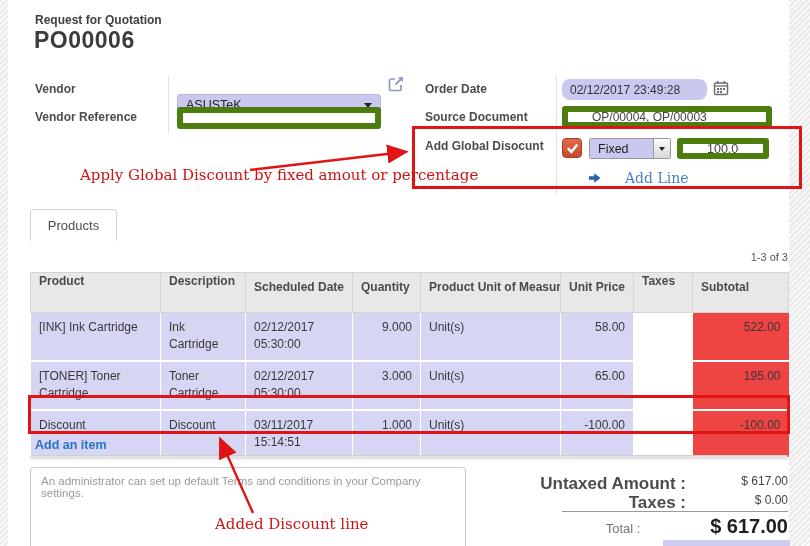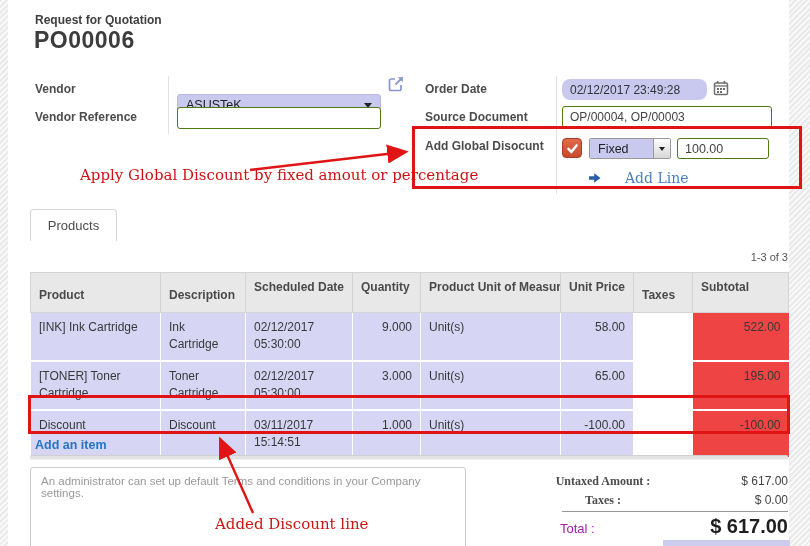--- a/index.html
+++ b/index.html
@@ -21,22 +21,22 @@
   .f-label { position:absolute; font-size:12px; font-weight:bold; color:#4c4c4c; }
   .vdiv { position:absolute; width:1px; background:#e2e2e2; }
 
   .sel {
     position:absolute; background:#c9c9f0; border:1px solid #b8b8e0; border-radius:3px;
     font-size:12.5px; color:#222; display:flex; align-items:center; padding:0 8px; cursor:pointer;
   }
   .sel .caret { margin-left:auto; width:0; height:0; border-left:4px solid transparent;
     border-right:4px solid transparent; border-top:5px solid #222; }
   .txt-input {
-    position:absolute; border:1px solid #4d7c0f; border-radius:3px; background:#fff;
-    font-size:12px; color:#444; padding:0 7px; font-family:"Liberation Sans",sans-serif; outline:none;
+    position:absolute; border:6px solid #4d7c0f; border-radius:3px; background:#fff;
+    font-size:12px; color:#444; padding:0 24px; font-family:"Liberation Sans",sans-serif; outline:none;
   }
   .flat-field {
     position:absolute; background:#c9c9f0; border-radius:8px; font-size:12px; color:#333;
     display:flex; align-items:center; padding:0 8px;
   }
   .icon-btn { position:absolute; cursor:pointer; }
 
   
   .win-sel { position:absolute; display:flex; border:1px solid #999; border-radius:2px; overflow:hidden; cursor:pointer; }
   .win-sel .val { background:#c9c9f0; font-size:12.5px; color:#222; display:flex; align-items:center; padding:0 8px; flex:1; }
@@ -62,21 +62,21 @@
   .tab-link { position:absolute; left:131px; top:217px; font-size:13px; color:#5b9bd5; cursor:pointer; }
   .pager { position:absolute; top:251px; left:688px; width:100px; text-align:right; font-size:11px; color:#555; }
 
   
   table.lines { position:absolute; left:30px; top:272px; width:758px; border-collapse:collapse; table-layout:fixed; }
   table.lines th {
     background:#e8e8e8; border:1px solid #d4d4d4; font-size:12px; font-weight:bold; color:#4a4a4a;
     text-align:left; padding:0 8px; height:40px; white-space:nowrap; overflow:hidden;
   }
   table.lines th.va-t { vertical-align:top; padding-top:7px; }
-  table.lines th.va-b { vertical-align:bottom; padding-bottom:10px;margin-left:33px; }
+  table.lines th.va-b { vertical-align:bottom; padding-bottom:24px;margin-left:33px; }
   table.lines td {
     font-size:12px; color:#383838; padding:6px 8px; vertical-align:top;
     background:#d6d6f4; border-bottom:2px solid #fff; border-left:1px solid rgba(255,255,255,.45);
     overflow:hidden; line-height:1.45;
   }
   table.lines td.c-white { background:#fff; }
   table.lines td.c-gray { background:#ef4444; }
   table.lines td.num { text-align:right; }
   tr.line-row { cursor:pointer; }
 
@@ -84,24 +84,24 @@
 
   .band { position:absolute; left:30px; top:455px; width:758px; height:5px;
     background:#e3e3e3; border-top:1px solid #cfcfcf; border-bottom:1px solid #f2f2f2; border-radius:2px; }
 
   .note-box { position:absolute; left:30px; top:467px; width:436px; height:110px;
     border:1px solid #ccc; border-radius:3px; background:#fff; padding:7px 10px;
     font-size:11.5px; color:#9a9a9a; cursor:text; }
 
   
   .tot-row { position:absolute; left:520px; width:268px; display:flex; }
-  .tot-row .lbl { width:166px; text-align:center; font-size:12px; font-weight:bold; color:#4c4c4c;font-family:Liberation Serif, serif; }
+  .tot-row .lbl { width:166px; text-align:right; font-size:17px; font-weight:bold; color:#4c4c4c; }
   .tot-row .val { width:102px; text-align:right; font-size:12px; color:#444; }
   .tot-hr { position:absolute; left:562px; top:511px; width:226px; border-top:1px solid #999; }
-  .total-label { position:absolute; left:560px; top:521px; width:126px; text-align:left; font-size:13px; color:#a21caf; }
+  .total-label { position:absolute; left:560px; top:521px; width:126px; text-align:center; font-size:13px; color:#737373; }
   .total-value { position:absolute; left:660px; top:515px; width:128px; text-align:right; font-size:20px; font-weight:bold; color:#1f1f1f; }
   .total-strip { position:absolute; left:663px; top:540px; width:127px; height:7px; background:#ccccf0; }
 
   
   .red-box { position:absolute; border:3px solid #e01414; pointer-events:none; }
   .anno { position:absolute; font-family:"DejaVu Serif", serif; font-size:15px; color:#cc1414; pointer-events:none; }
   .overlay-svg { position:absolute; left:0; top:0; pointer-events:none; }
 </style>
 </head>
 <body>

